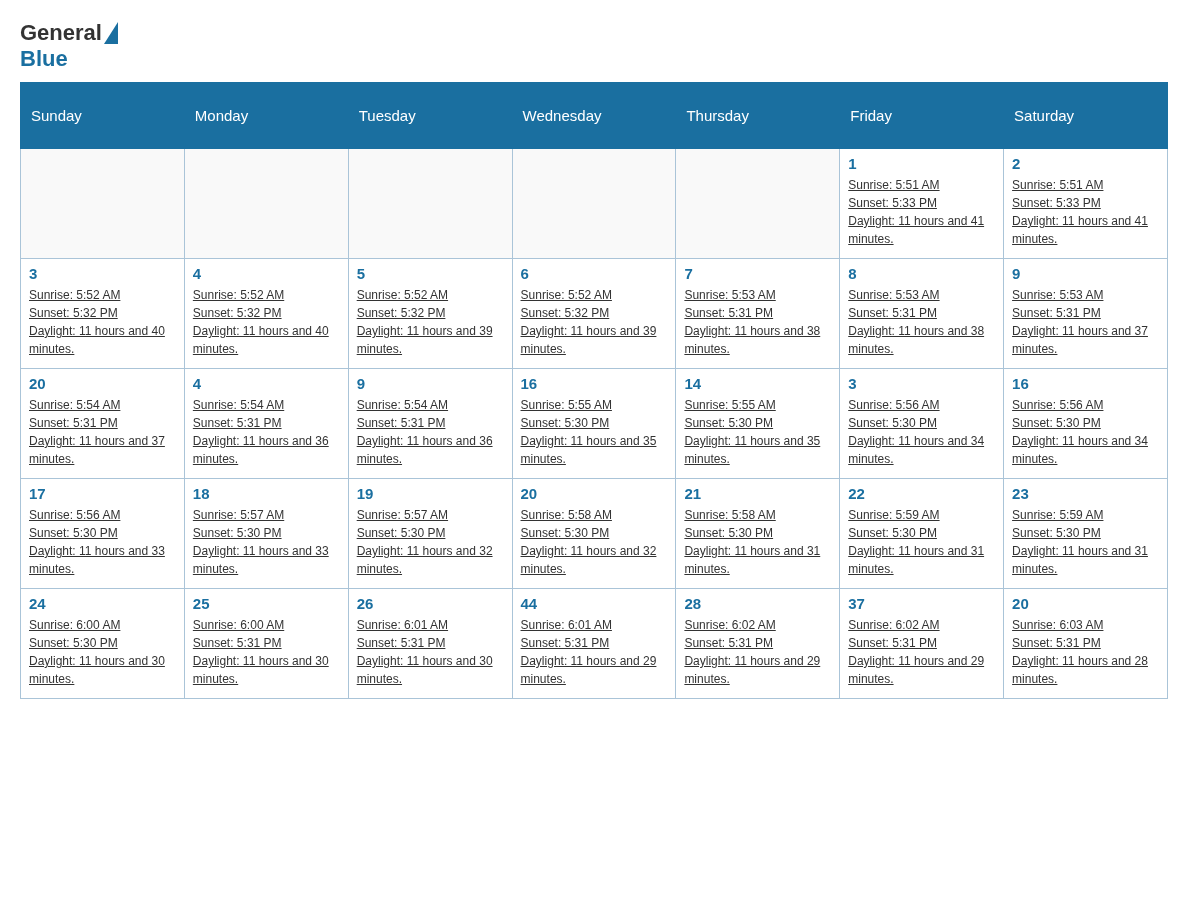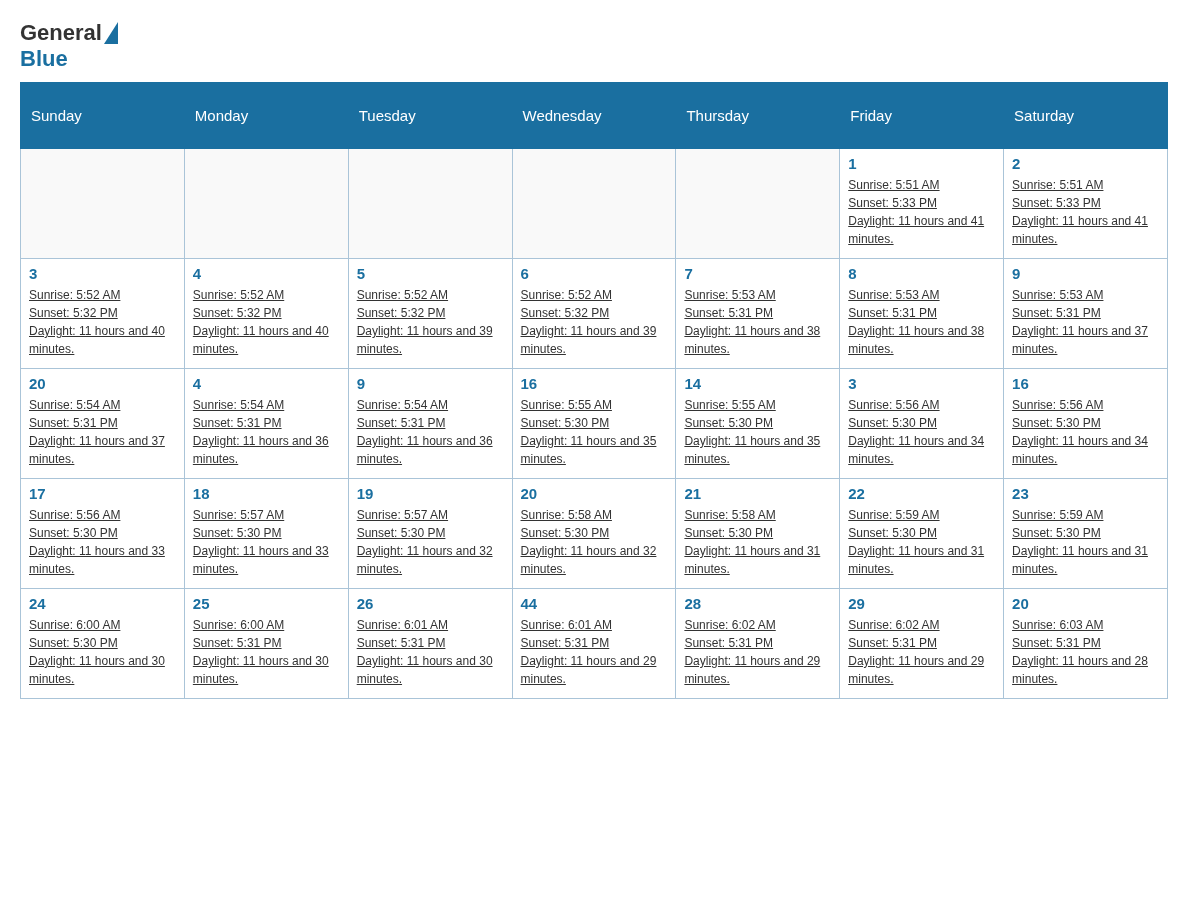--- a/index.html
+++ b/index.html
@@ -253,21 +253,21 @@
         </td>
         <td>
           <div class="day-number">44</div>
           <div class="sun-info">Sunrise: 6:01 AM<br>Sunset: 5:31 PM<br>Daylight: 11 hours and 29 minutes.</div>
         </td>
         <td>
           <div class="day-number">28</div>
           <div class="sun-info">Sunrise: 6:02 AM<br>Sunset: 5:31 PM<br>Daylight: 11 hours and 29 minutes.</div>
         </td>
         <td>
-          <div class="day-number">29</div>
+          <div class="day-number">37</div>
           <div class="sun-info">Sunrise: 6:02 AM<br>Sunset: 5:31 PM<br>Daylight: 11 hours and 29 minutes.</div>
         </td>
         <td>
           <div class="day-number">20</div>
           <div class="sun-info">Sunrise: 6:03 AM<br>Sunset: 5:31 PM<br>Daylight: 11 hours and 28 minutes.</div>
         </td>
       </tr>
     </tbody>
 </table>
 

